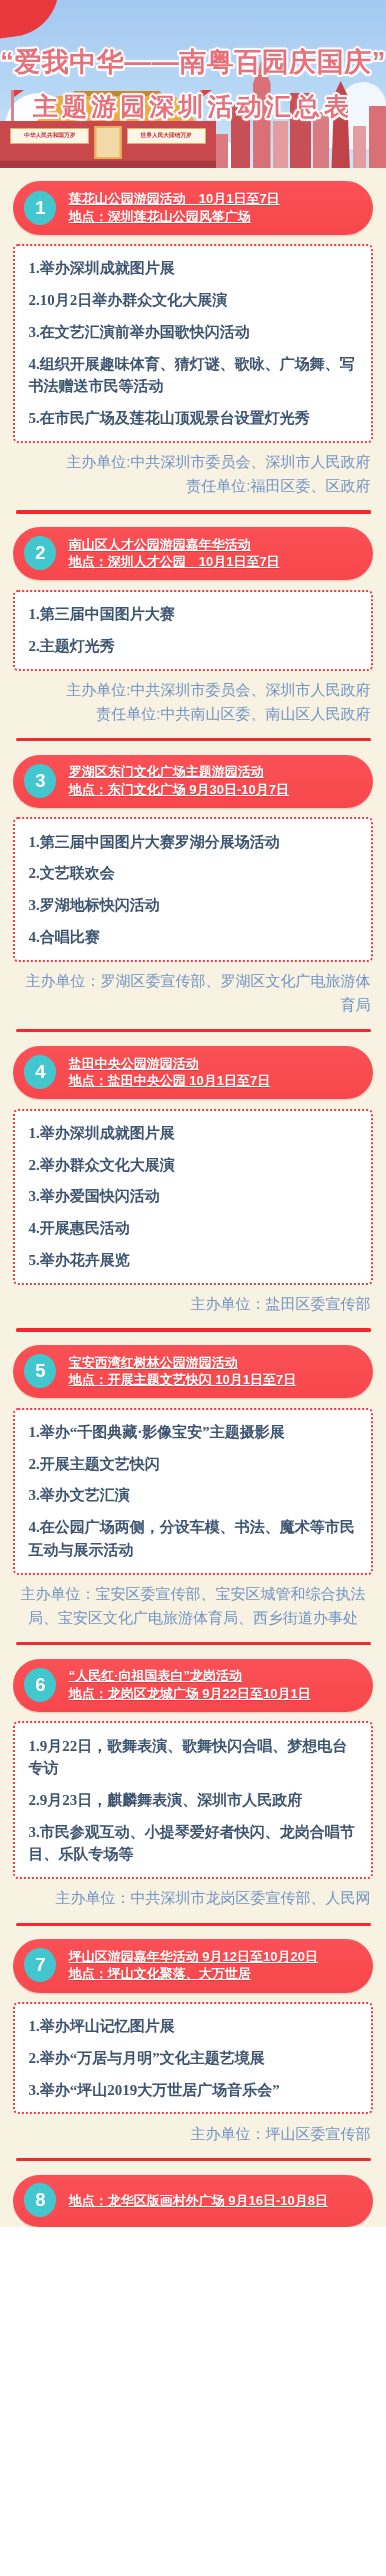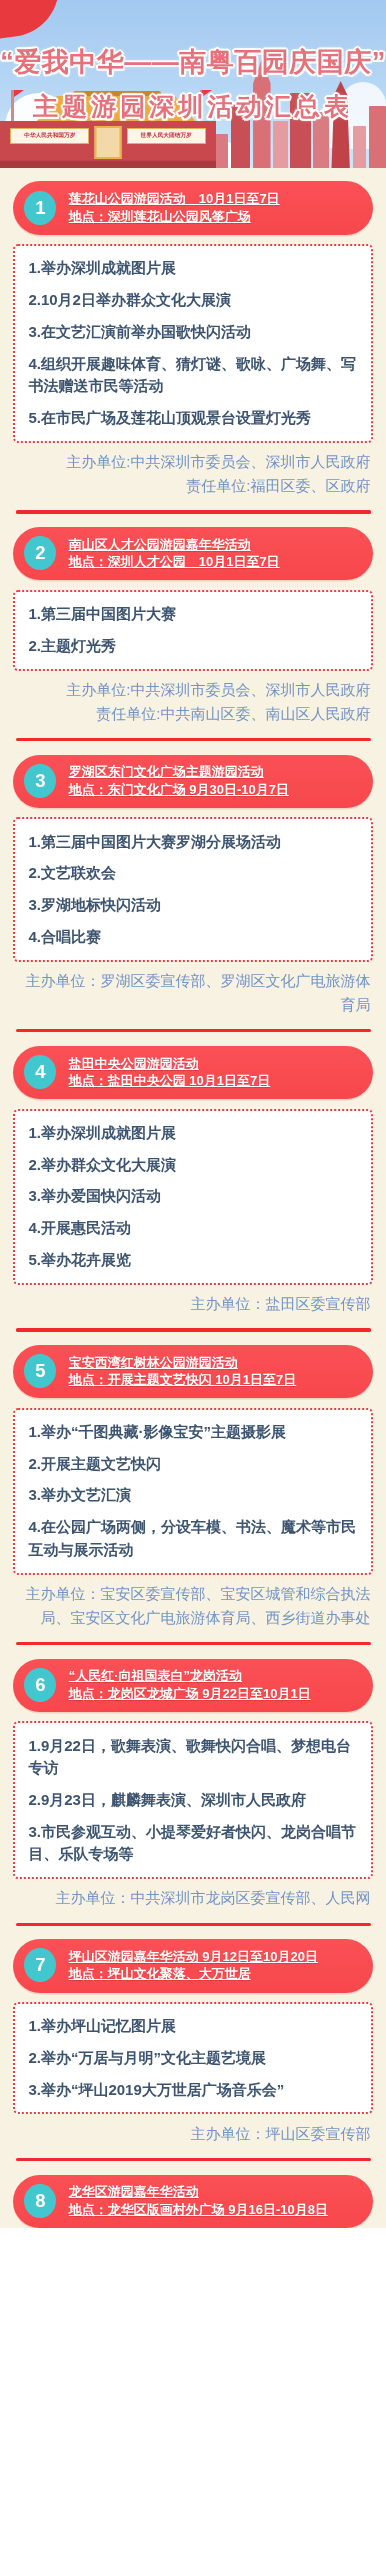--- a/index.html
+++ b/index.html
@@ -57,25 +57,25 @@
   
   .banner{margin:13.4px 13px 0;background:linear-gradient(180deg,#FA5156,#F7474C);
       border-radius:31px;display:flex;align-items:center;gap:12.4px;padding:8.8px 15.5px 9.8px 11.3px;
       box-shadow:0 1.5px 0 rgba(180,40,45,.15);}
   .badge{flex:none;width:32px;height:34px;background:#43C7CF;border-radius:50%;
       color:#fff;font-size:18.5px;font-weight:800;display:flex;align-items:center;justify-content:center;}
   .banner-text{color:#fff;font-weight:800;font-size:13px;line-height:1.34;
       text-shadow:0 1px 1px rgba(160,30,35,.25);text-decoration:underline;}
   .items-box{margin:9.3px 13px 0;background:#fff;border:2.6px dotted #F2373E;border-radius:5.2px;
       padding:11.3px 13.4px;}
-  .item{color:#3D5470;font-size:15px;font-weight:700;line-height:1.5;margin:0 0 9.3px;}
+  .item{color:#3D5470;font-size:15px;font-weight:700;line-height:1.5;margin:0 0 9.3px;font-family:Liberation Serif, serif;}
   .item:last-child{margin-bottom:0;}
   .orgs{margin:7.2px 15.5px 0;color:#7193C6;font-size:15px;font-weight:400;line-height:1.6;}
   .orgs.align-right{text-align:right;}
-  .orgs.align-left{text-align:right;}
+  .orgs.align-left{text-align:center;}
   .divider{height:3.1px;background:#F2282E;border:none;border-radius:1.5px;margin:12.4px 15.5px 0;}
 </style>
 </head>
 <body>
 
 <div class="page">
 
   <header class="header">
     <div class="hdr-ribbon"></div>
     <div class="cloud cl1"></div>
@@ -277,21 +277,20 @@
         </div>
       <hr class="divider">
     </section>
 
     <section class="section">
       <div class="banner">
         <div class="badge">
           <span>8</span>
         </div>
         <div class="banner-text">
-          <div>龙华区游园嘉年华活动</div>
           <div>地点：龙华区版画村外广场 9月16日-10月8日</div>
         </div>
       </div>
 
     </section>
 
   </main>
 
 </div>
 

